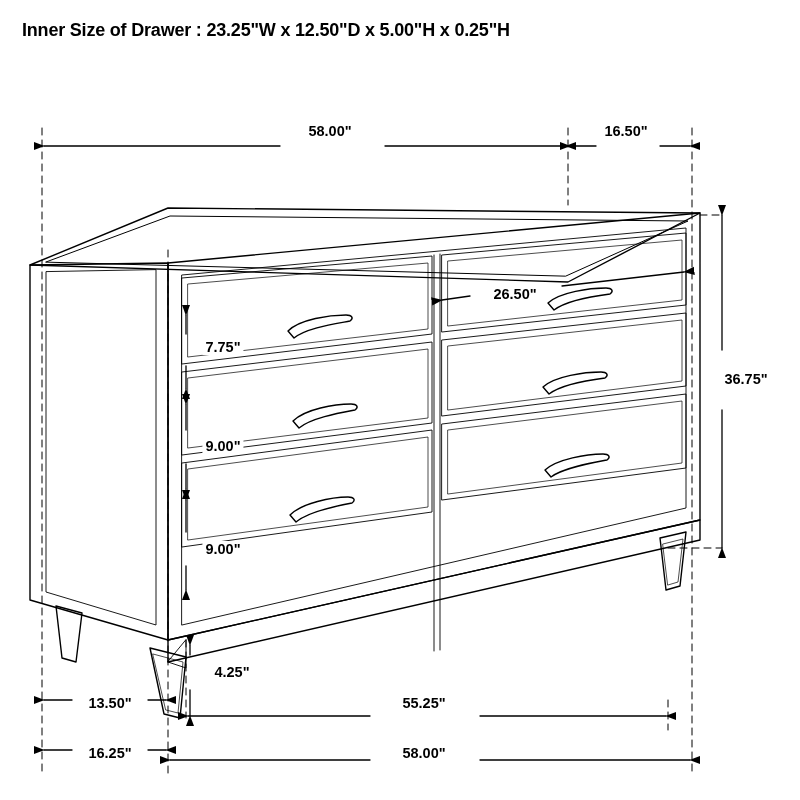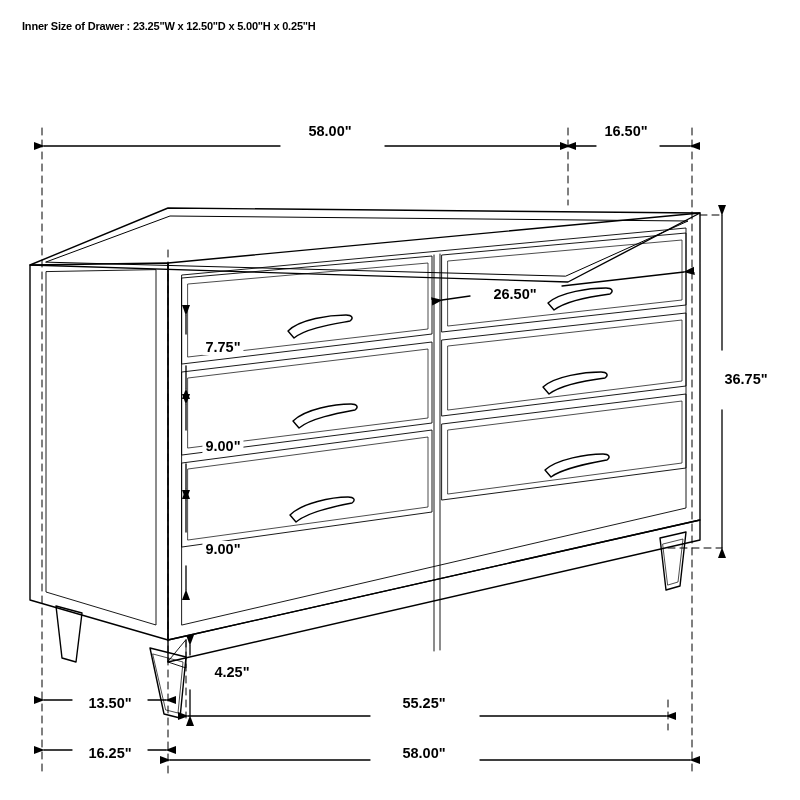--- a/index.html
+++ b/index.html
@@ -12,21 +12,21 @@
     width: 800px;
     height: 800px;
     background: #ffffff;
     font-family: "Liberation Sans", sans-serif;
     overflow: hidden;
   }
   .title {
     position: absolute;
     left: 22px;
     top: 20px;
-    font-size: 11px;
+    font-size: 18px;
     font-weight: bold;
     color: #000;
     letter-spacing: -0.2px;
     white-space: nowrap;
   }
   svg.canvas {
     position: absolute;
     left: 0;
     top: 0;
     width: 800px;

